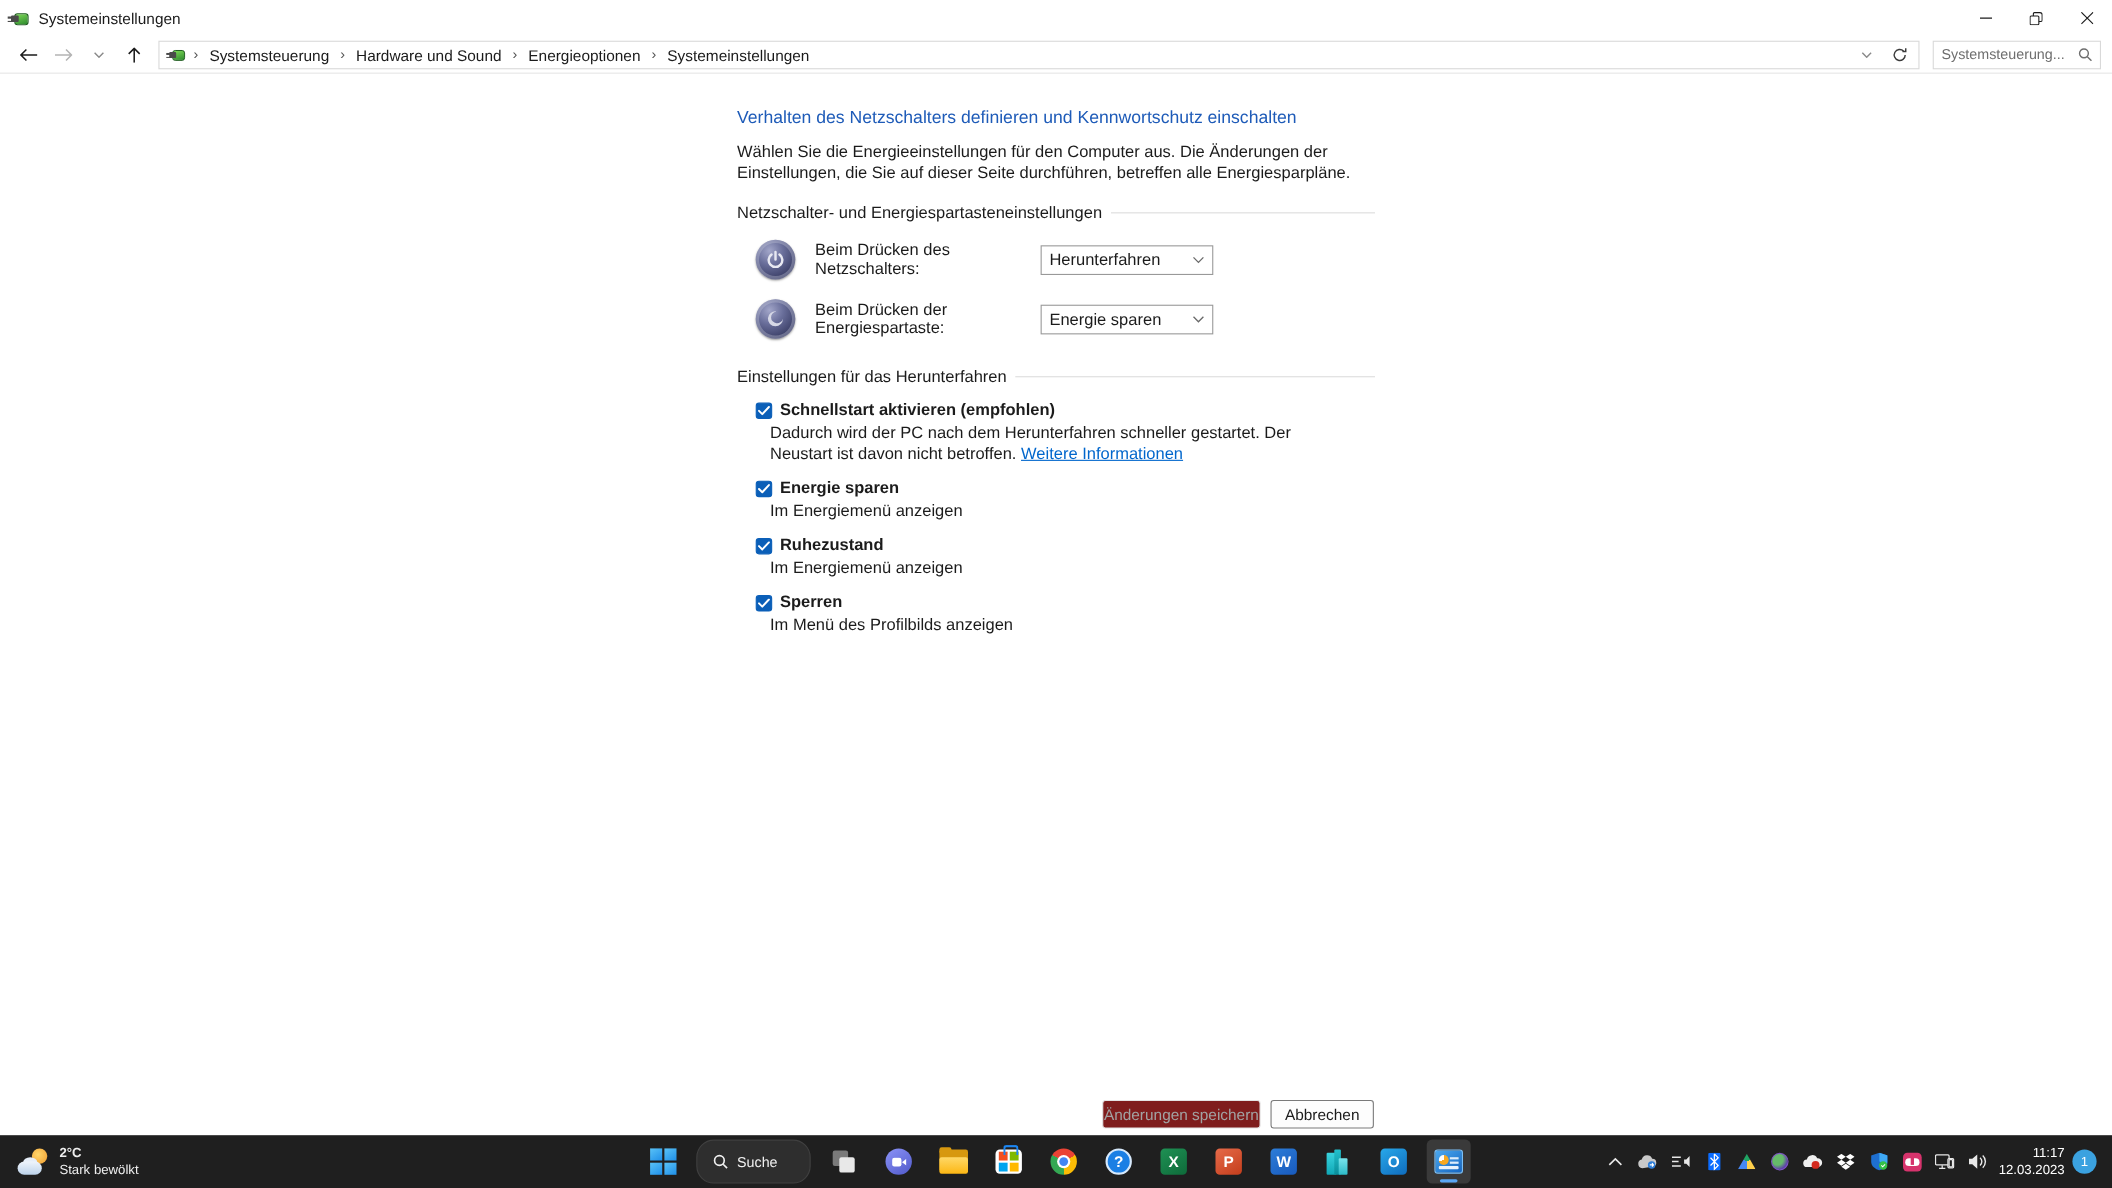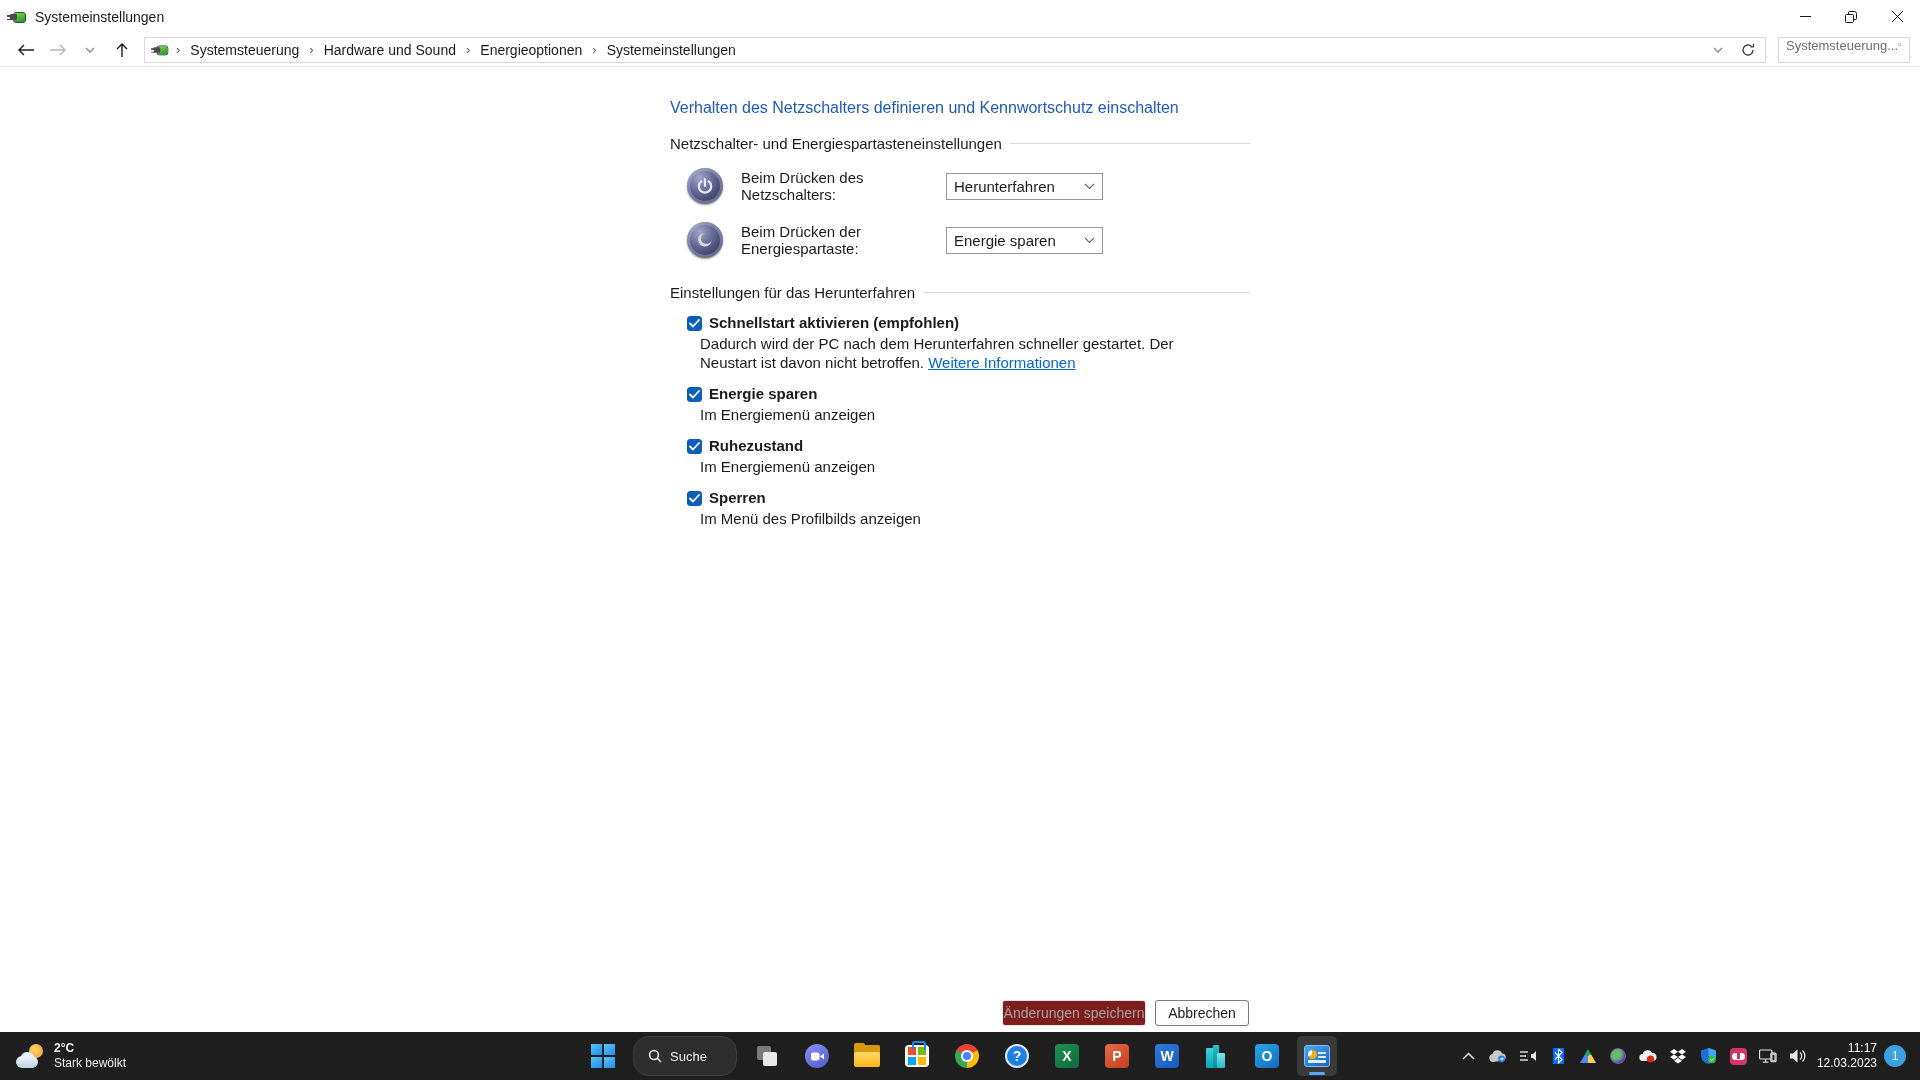--- a/index.html
+++ b/index.html
@@ -25,21 +25,21 @@
   
   .navbar { position:absolute; top:33px; left:0; width:1920px; height:34px; background:#fff;
             border-bottom:1px solid #e5e5e5; display:flex; align-items:center; padding:0 10px; }
   .nav-btn { width:32px; height:28px; display:flex; align-items:center; justify-content:center; border-radius:4px; }
   .addressbar { flex:1; height:26px; margin:0 12px 0 6px; border:1px solid #d9d9d9; background:#fff;
                 display:flex; align-items:center; padding:0 4px 0 8px; }
   .crumbs { display:flex; align-items:center; gap:7px; font-size:14px; flex:1; }
   .crumb { padding:1px 3px; white-space:nowrap; }
   .crumb-sep { color:#555; font-size:13px; }
   .addr-ctrl { display:flex; align-items:center; gap:4px; }
-  .navsearch { width:132px; height:26px; border:1px solid #d9d9d9; display:flex; align-items:flex-start;
+  .navsearch { width:153px; height:26px; border:1px solid #d9d9d9; display:flex; align-items:center;
                justify-content:space-between; padding:0 7px; font-size:13px; color:#6e6e6e; background:#fff; }
 
   
   .content { position:absolute; top:67px; left:670px; width:580px; }
   .page-title { margin-top:32px; font-size:16px; font-weight:400; color:#1e5bb8; }
   .page-desc { margin-top:12px; font-size:15px; line-height:19px; width:565px; color:#1b1b1b; }
   .section-hdr { display:flex; align-items:center; margin-top:18px; font-size:15px; color:#1b1b1b; }
   .section-hdr .line { flex:1; border-top:1px solid #dcdcdc; margin-left:8px; }
   .pwr-row { display:flex; align-items:center; margin:14px 0 0 17px; height:40px; }
   .orb { width:36px; height:36px; border-radius:50%;
@@ -233,20 +233,21 @@
     <span>Systemsteuerung...</span>
     <svg width="13" height="13" viewBox="0 0 13 13" fill="none" stroke="#6e6e6e" stroke-width="1.3">
       <circle cx="5.5" cy="5.5" r="4"></circle>
         <line x1="8.6" y1="8.6" x2="12.3" y2="12.3"></line>
     </svg>
   </div>
 </div>
 
 <div class="content">
   <div class="page-title">Verhalten des Netzschalters definieren und Kennwortschutz einschalten</div>
+  <div class="page-desc">Wählen Sie die Energieeinstellungen für den Computer aus. Die Änderungen der Einstellungen, die Sie auf dieser Seite durchführen, betreffen alle Energiesparpläne.</div>
 
   <div class="section-hdr">
     <span>Netzschalter- und Energiespartasteneinstellungen</span>
     <span class="line"></span>
   </div>
 
   <div class="pwr-row">
     <div class="orb">
       <svg width="18" height="18" viewBox="0 0 18 18" fill="none" stroke="#e8e9f2" stroke-width="2.2" stroke-linecap="round">
         <path d="M9 2 v7"></path>

